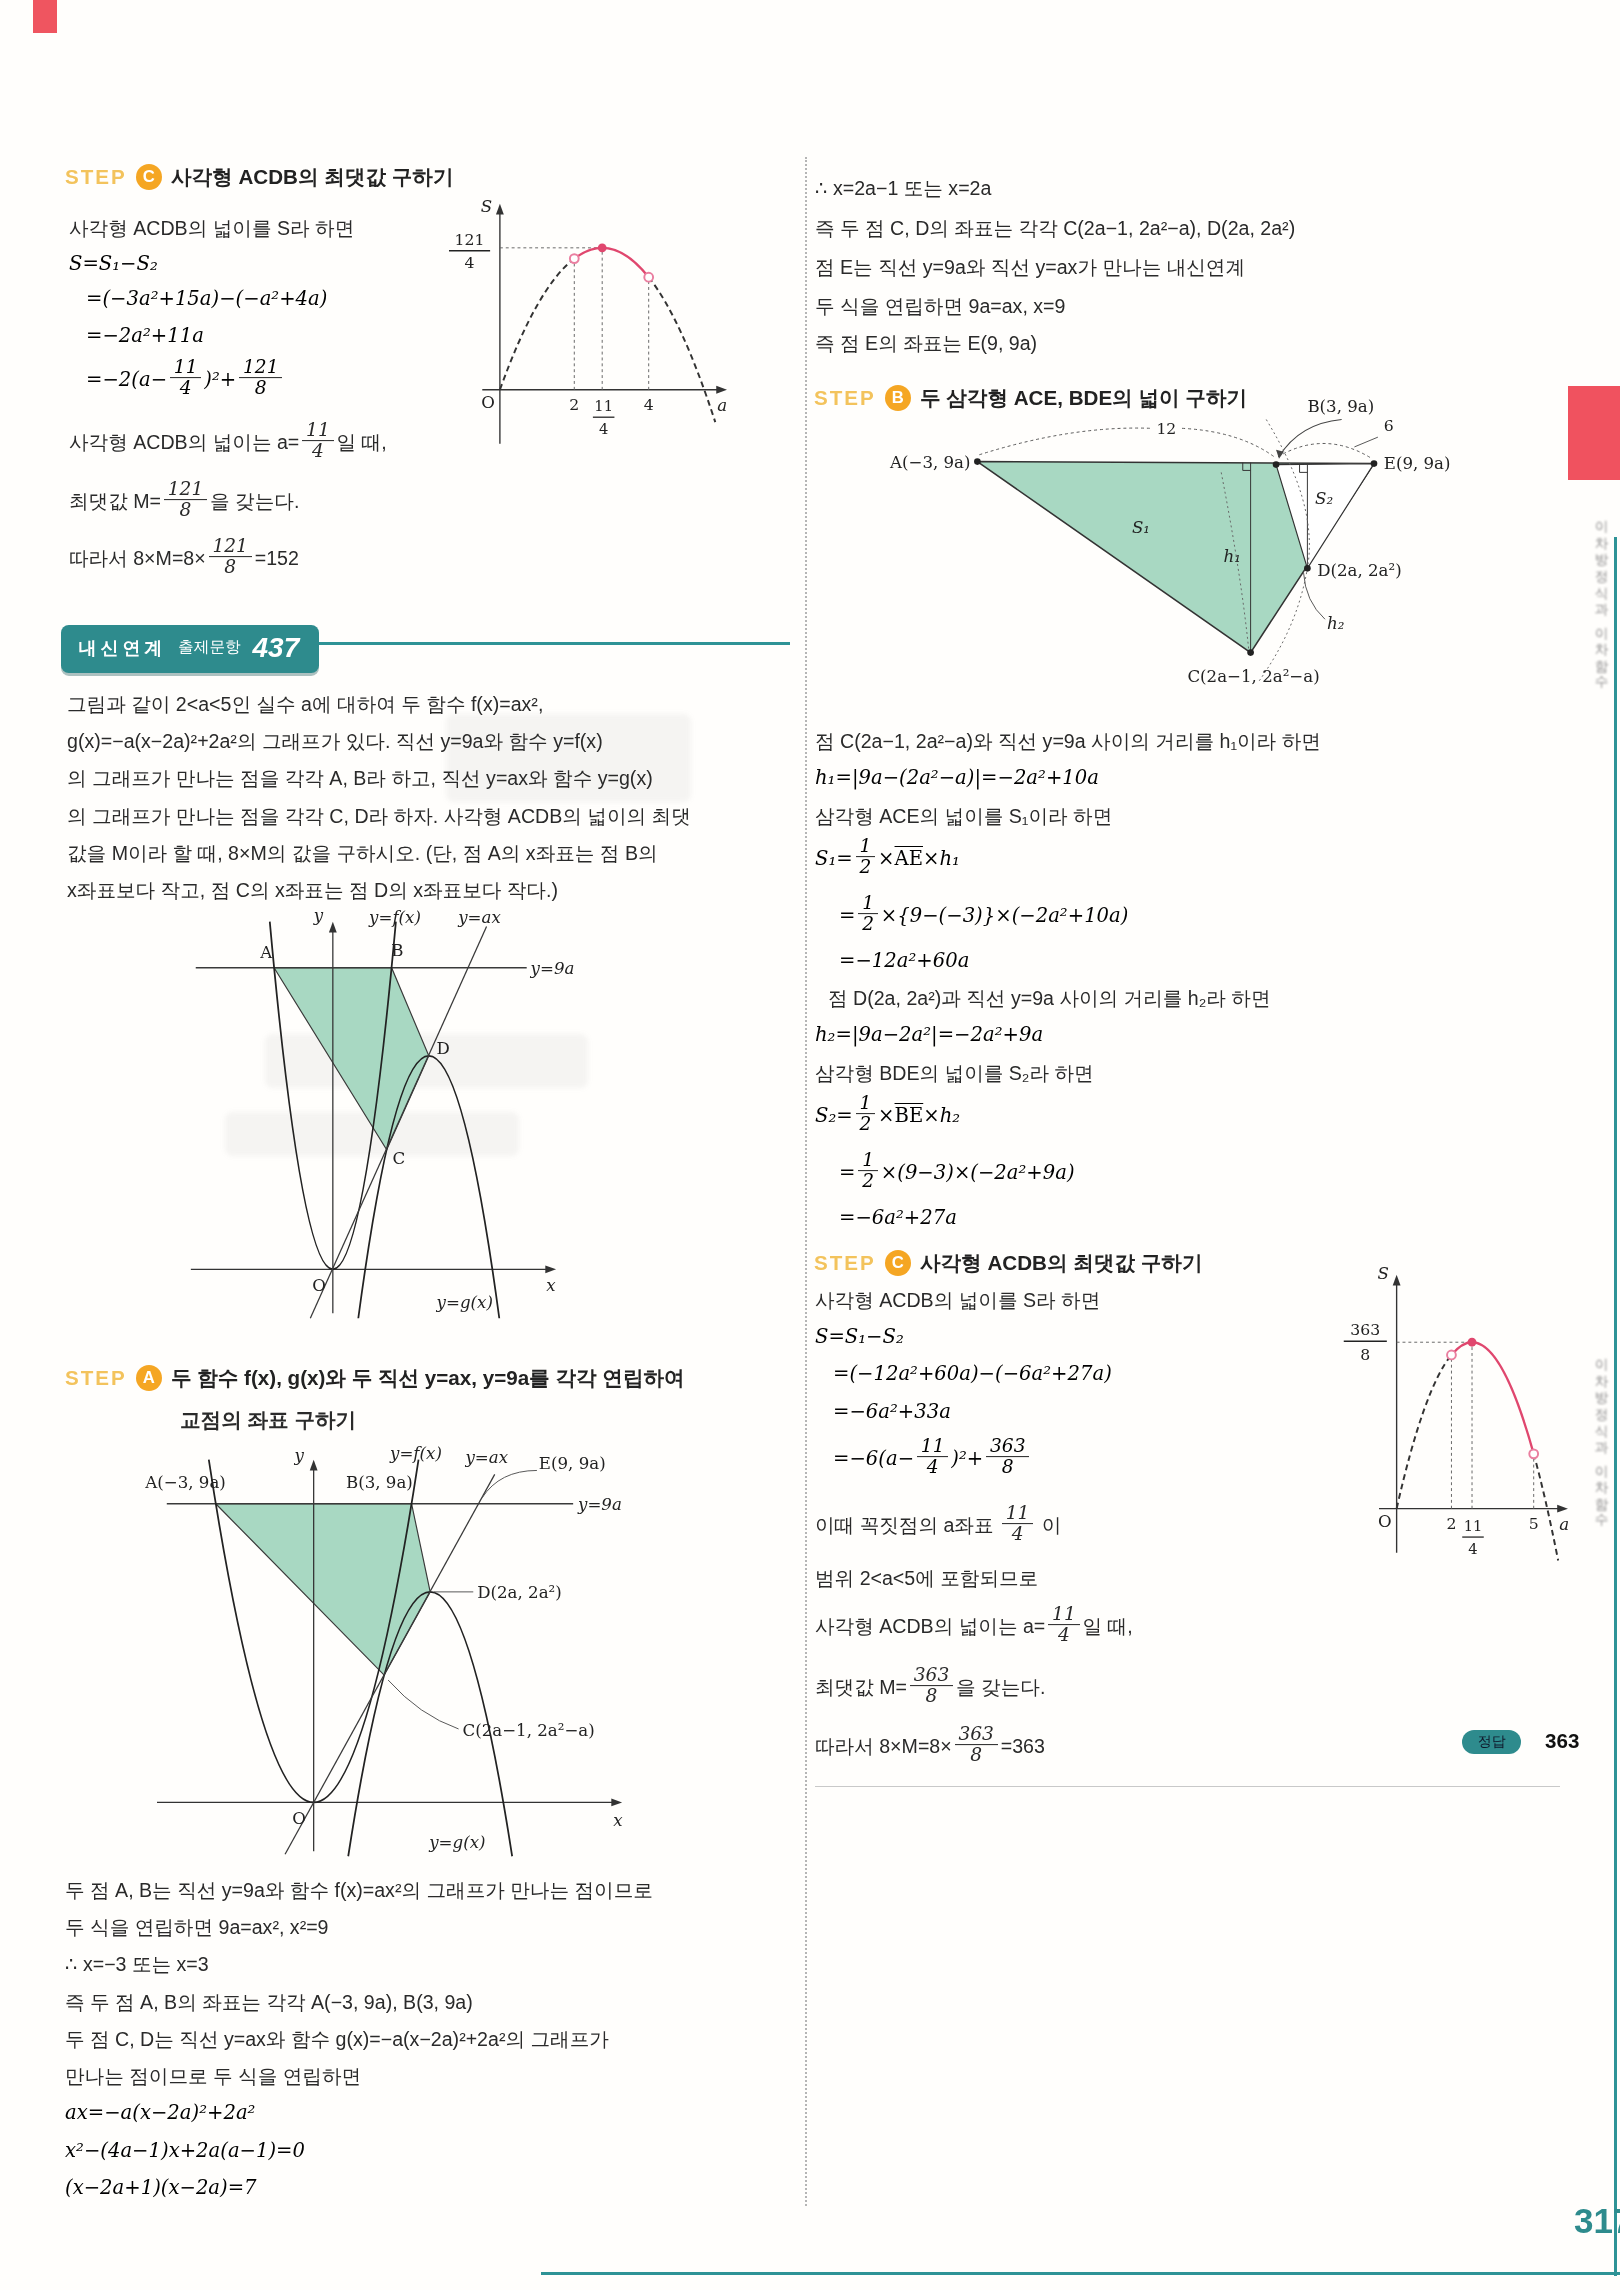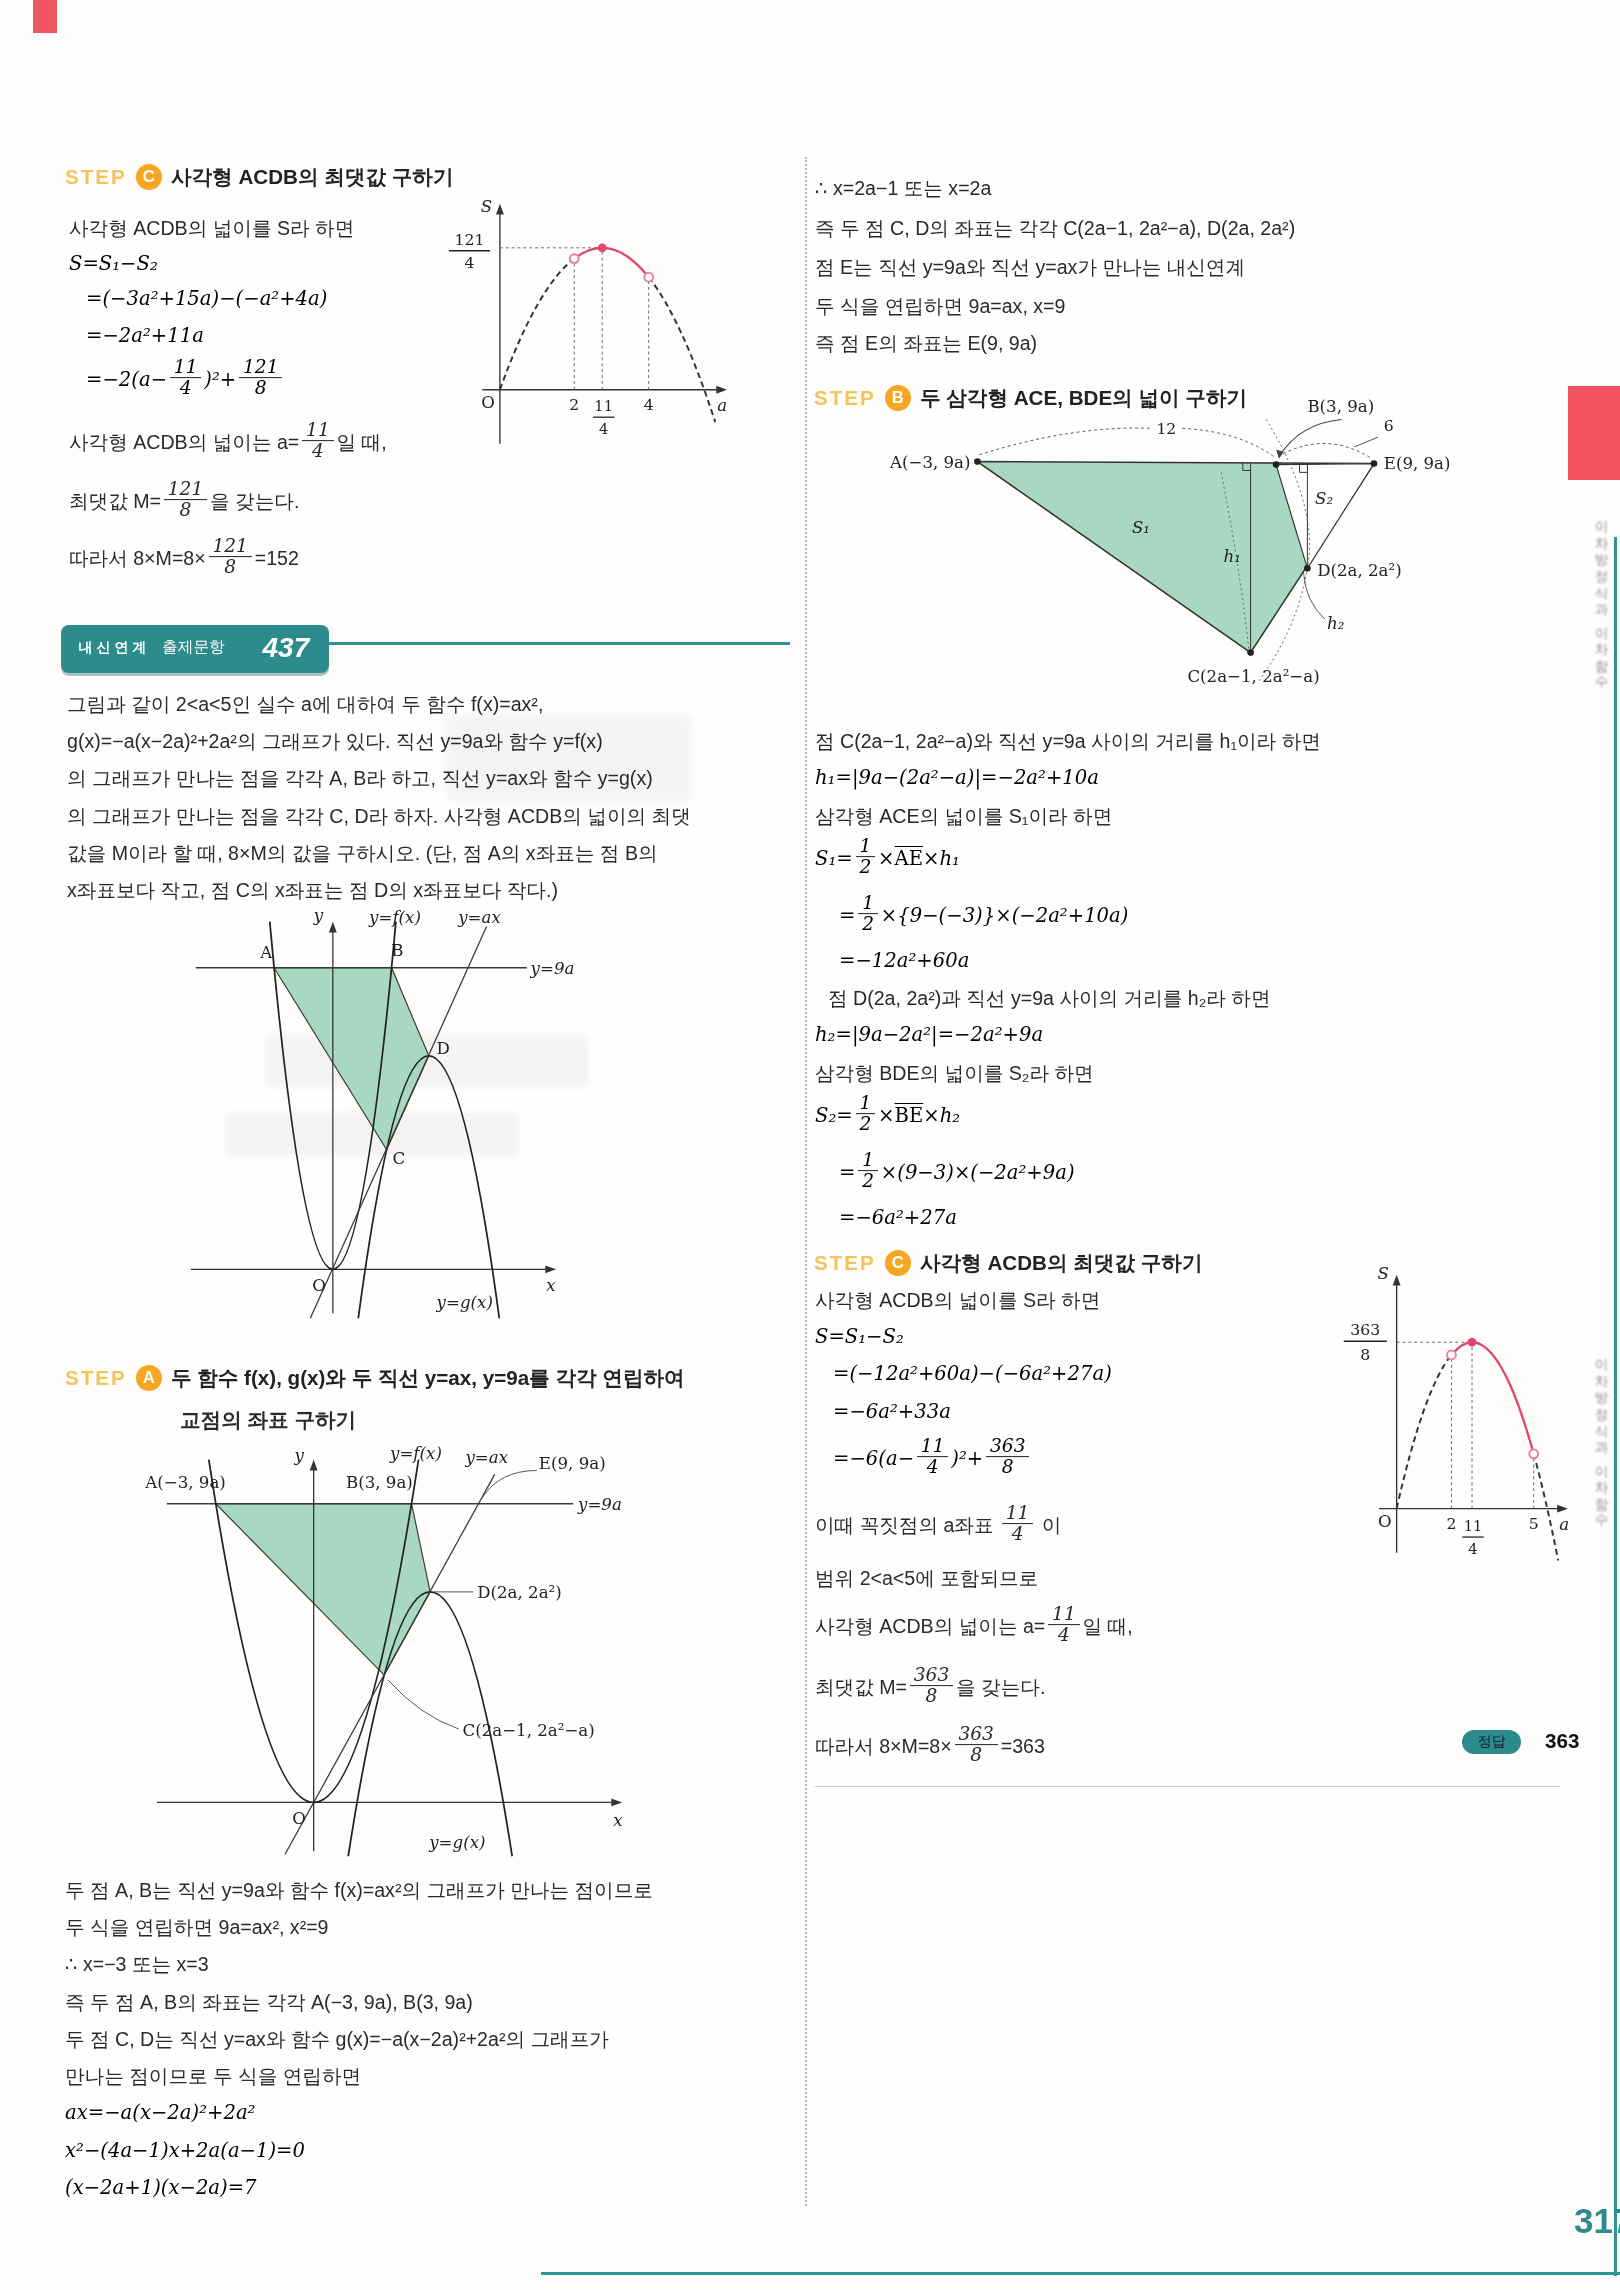--- a/index.html
+++ b/index.html
@@ -17,23 +17,23 @@
   .ov{text-decoration:overline;font-family:"DejaVu Serif",serif;font-style:normal;}
   .step-head{position:absolute;display:flex;align-items:center;gap:8.8px;}
   .step-word{font-weight:bold;font-size:20.6px;letter-spacing:2px;color:#f3c35c;
              font-family:"Liberation Sans",sans-serif;}
   .step-circle{width:26.5px;height:26.5px;border-radius:50%;background:#f5a623;color:#fff;
                font-weight:bold;font-size:16.7px;display:flex;align-items:center;justify-content:center;}
   .step-title{font-weight:bold;font-size:20.6px;color:#222;}
   .pbadge{position:absolute;background:#2e8b8d;color:#fff;border-radius:7.8px;
           display:flex;align-items:center;gap:11.8px;padding:6.9px 19.6px 8.8px 17.6px;
           box-shadow:0 2.9px 0 rgba(20,80,80,.35);}
-  .pbadge .m1{font-weight:bold;font-size:14px;letter-spacing:3.9px;}
+  .pbadge .m1{font-weight:bold;font-size:18px;letter-spacing:3.9px;}
   .pbadge .m2{font-size:15.7px;}
-  .pbadge .m3{font-weight:bold;font-size:28px;font-style:italic;margin-left:26px;}
+  .pbadge .m3{font-weight:bold;font-size:28px;font-style:italic;}
   .teal-rule{position:absolute;background:#2e9396;height:2.5px;}
   .col-div{position:absolute;border-left:2px dotted #b5b5b5;width:0;}
   .ansbadge{position:absolute;background:#2e8b8d;color:#0f172a;border-radius:12.7px;
             font-size:14px;padding:2.9px 15.7px;}
   .ansval{position:absolute;font-weight:bold;font-size:20.6px;color:#111;}
   .graybar{position:absolute;background:#c9c9c9;height:1px;}
   .tab-red{position:absolute;background:#f0525f;}
   .corner{position:absolute;background:#ef5560;}
   .pagenum{position:absolute;color:#2e8b8d;font-weight:bold;font-size:35px;
            font-family:"Liberation Sans",sans-serif;}

